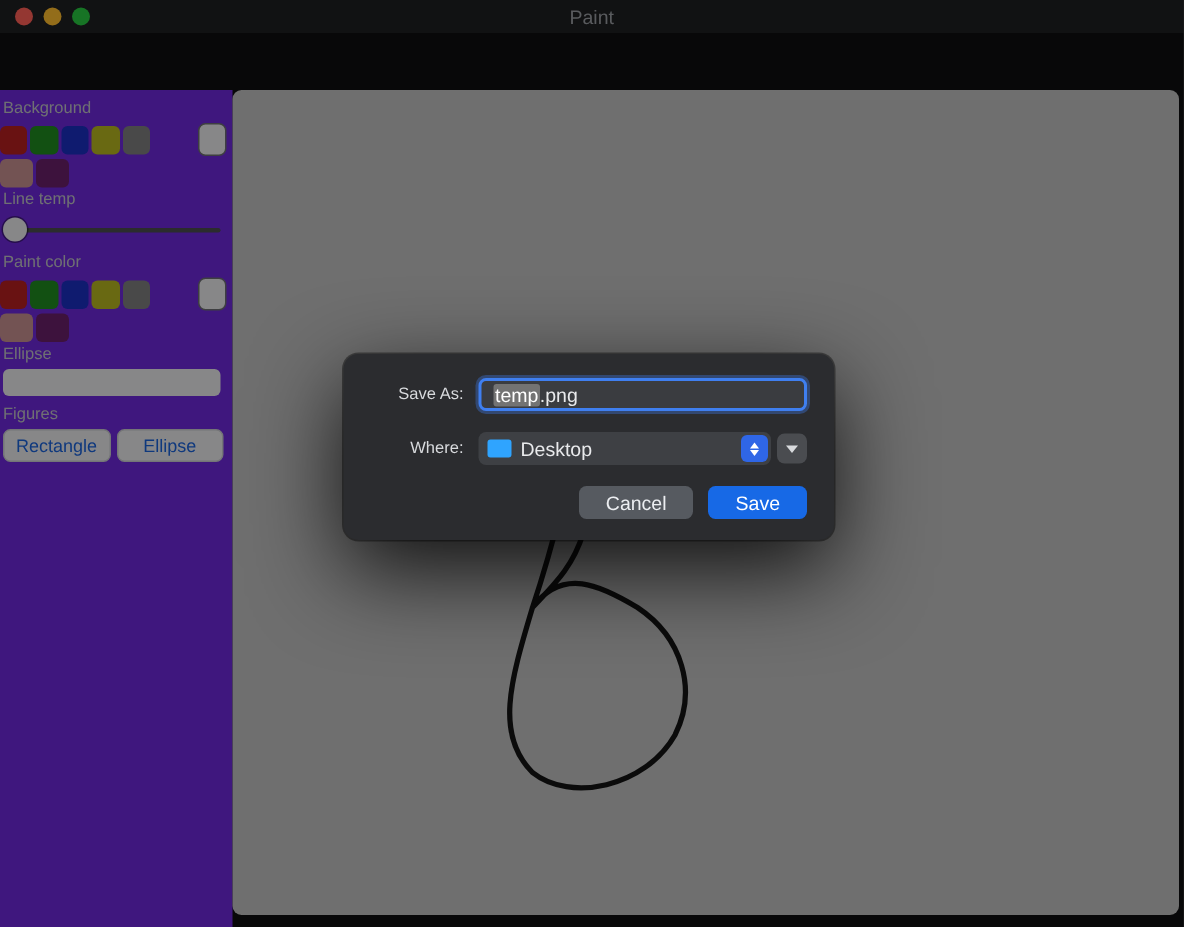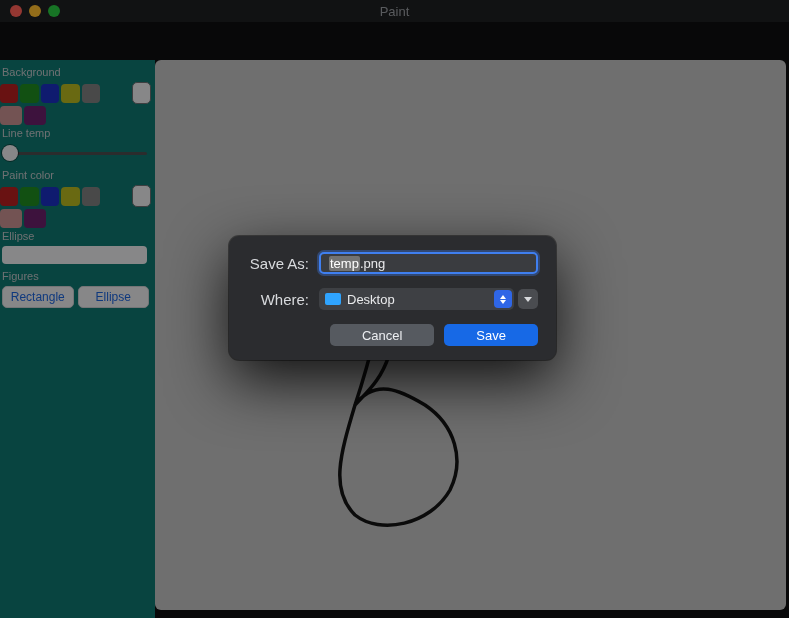--- a/index.html
+++ b/index.html
@@ -25,21 +25,21 @@
   }
 
   
   .toolbar-gap { height: 38px; background: #0f0f10; }
 
   
   .main { display: flex; height: 558px; background: #0f0f10; }
 
   .sidebar {
     width: 155px;
-    background: #0f766e;
+    background: #6d28d9;
     color: #c7c9cc;
     font-size: 12px;
     padding: 4px 4px 0 0;
   }
   .section-label { color: #bfc2c6; font-size: 11px; margin: 2px 0 4px 2px; }
 
   .swatch-row { display: flex; gap: 2px; margin-bottom: 2px; align-items: center; }
   .swatch {
     width: 22px; height: 19px; border-radius: 4px;
   }
@@ -87,21 +87,21 @@
 
   
   .dialog {
     position: absolute; left: 229px; top: 236px;
     width: 327px; background: #2b2c2f;
     border-radius: 10px; box-shadow: 0 20px 60px rgba(0,0,0,.85), 0 0 0 1px rgba(0,0,0,.4);
     padding: 16px 18px 14px 18px;
     color: #d8dadd; font-size: 13px;
   }
   .dlg-row { display: flex; align-items: center; margin-bottom: 14px; }
-  .dlg-label { width: 62px; text-align: right; margin-right: 10px; color: #d8dadd; font-size: 15px; }
+  .dlg-label { width: 62px; text-align: right; margin-right: 10px; color: #d8dadd; font-size: 11px; }
 
   .text-input {
     flex: 1; height: 22px; border-radius: 5px;
     background: #3a3c40; border: 2px solid #3f7ff0;
     box-shadow: 0 0 0 2px rgba(63,127,240,.35);
     padding: 0 8px; display: flex; align-items: center;
     color: #e9eaec; font-size: 13px;
     position: relative;
   }
   .text-input .sel {
@@ -133,21 +133,21 @@
     width: 20px; height: 20px; border-radius: 5px; background: #4a4c50;
     display: flex; align-items: center; justify-content: center;
   }
   .expand-btn .chev {
     width: 0; height: 0; border-left: 4px solid transparent; border-right: 4px solid transparent;
     border-top: 5px solid #d8dadd;
   }
 
   .dlg-buttons { display: flex; justify-content: flex-end; gap: 10px; margin-top: 10px; }
   .btn {
-    height: 22px; padding: 0 32px; border-radius: 5px; font-size: 13px;
+    height: 22px; padding: 0 18px; border-radius: 5px; font-size: 13px;
     display: flex; align-items: center; justify-content: center;
   }
   .btn-cancel { background: #565a60; color: #eceef1; }
   .btn-save { background: #1769e6; color: #fff; }
 
   .root { position: relative; width: 789px; height: 618px; }
 </style>
 </head>
 <body>
 

